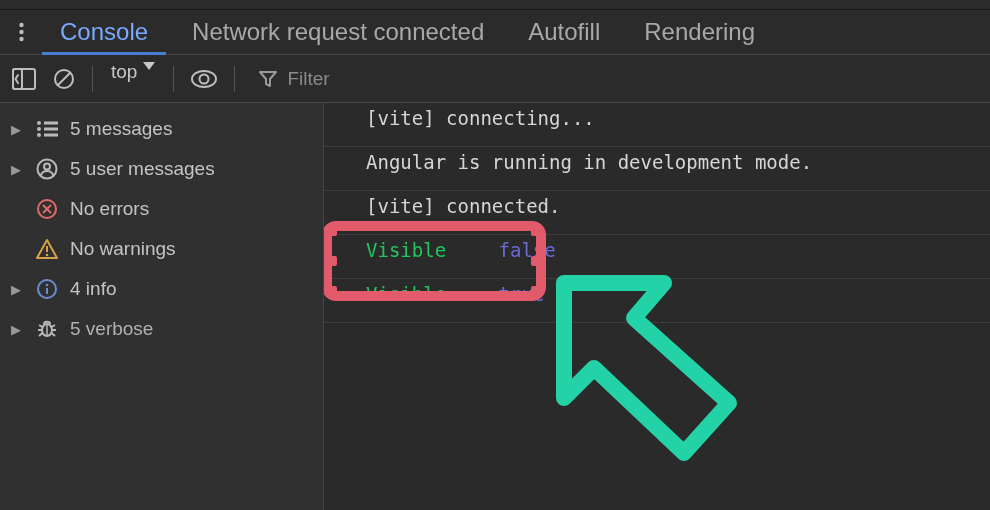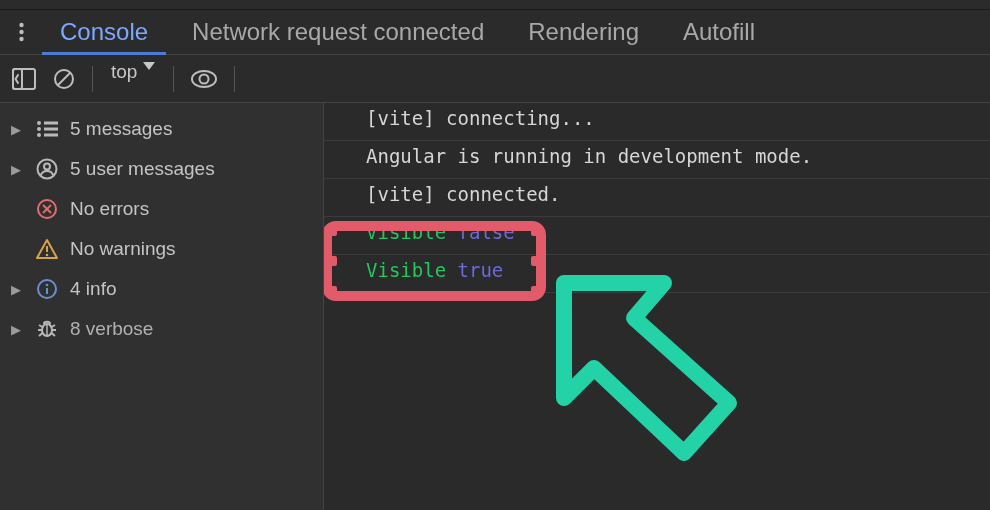--- a/index.html
+++ b/index.html
@@ -155,26 +155,26 @@
     font-family: "Menlo","Consolas","DejaVu Sans Mono",monospace;
     font-size: 19px;
     color: #d6d6d6;
     position: relative;
     overflow: hidden;
   }
   .log-row {
     display: flex;
     align-items: center;
     min-height: 38px;
-    padding: 4px 10px 11px 42px;
+    padding: 4px 10px 17px 42px;
     border-bottom: 1px solid #3b3b3b;
     white-space: pre;
   }
   .log-blue { color: #22c55e; }
-  .log-bool { color: #6a6ad8; }
+  .log-bool { color: #6a6ad8; margin-left: 41px; }
 
   
   .annot-box {
     position: absolute;
     border: 10px solid #e25b6a;
     border-radius: 14px;
     pointer-events: none;
   }
   .annot-box .dot {
     position: absolute;
@@ -201,24 +201,24 @@
         <circle cx="2.5" cy="17" r="2.2" fill="currentColor"></circle>
       </svg>
   </div>
   <div class="tab active">
       <span>Console</span>
     </div>
   <div class="tab">
       <span>Network request connected</span>
     </div>
   <div class="tab">
+      <span>Autofill</span>
+    </div>
+  <div class="tab">
       <span>Rendering</span>
-    </div>
-  <div class="tab">
-      <span>Autofill</span>
     </div>
 </div>
 
 <div class="toolbar">
   <div class="tbtn">
     <svg width="24" height="22" viewBox="0 0 24 22">
         <rect x="1" y="1" width="22" height="20" rx="2" fill="none" stroke="currentColor" stroke-width="2"></rect>
         <rect x="1" y="1" width="9" height="20" rx="2" fill="none" stroke="currentColor" stroke-width="2"></rect>
         <polyline points="6,7 3.5,11 6,15" fill="none" stroke="currentColor" stroke-width="2" stroke-linecap="round" stroke-linejoin="round"></polyline>
       </svg>
@@ -237,20 +237,26 @@
       </svg>
   </div>
   <div class="tsep"></div>
   <div class="tbtn">
     <svg width="28" height="20" viewBox="0 0 28 20">
         <path d="M2 10 C2 5 8 2 14 2 C20 2 26 5 26 10 C26 15 20 18 14 18 C8 18 2 15 2 10 Z" fill="none" stroke="currentColor" stroke-width="2"></path>
         <circle cx="14" cy="10" r="4.5" fill="none" stroke="currentColor" stroke-width="2"></circle>
       </svg>
   </div>
   <div class="tsep"></div>
+  <div class="filter-wrap">
+    <svg width="18" height="18" viewBox="0 0 18 18">
+        <polygon points="1,2 17,2 11,9 11,16 7,14 7,9" fill="none" stroke="#9a9a9a" stroke-width="2" stroke-linejoin="round"></polygon>
+      </svg>
+    <input class="filter-input" placeholder="Filter" style="">
+  </div>
 </div>
 
 <div class="main">
   <div class="sidebar">
 
     <div class="side-row">
       <span class="exp">▶</span>
       <span class="sicon">
         <svg width="22" height="18" viewBox="0 0 22 18">
             <circle cx="3" cy="3" r="2" fill="currentColor"></circle>
@@ -320,21 +326,21 @@
             <path d="M8 6 C8 3 14 3 14 6" fill="none" stroke="currentColor" stroke-width="2"></path>
             <line x1="11" y1="7" x2="11" y2="18" stroke="currentColor" stroke-width="1.5"></line>
             <line x1="2" y1="12" x2="6" y2="12" stroke="currentColor" stroke-width="2"></line>
             <line x1="16" y1="12" x2="20" y2="12" stroke="currentColor" stroke-width="2"></line>
             <line x1="3" y1="7" x2="6.5" y2="9" stroke="currentColor" stroke-width="2"></line>
             <line x1="19" y1="7" x2="15.5" y2="9" stroke="currentColor" stroke-width="2"></line>
             <line x1="3" y1="18" x2="6.5" y2="15" stroke="currentColor" stroke-width="2"></line>
             <line x1="19" y1="18" x2="15.5" y2="15" stroke="currentColor" stroke-width="2"></line>
           </svg>
       </span>
-      <span>8 verbose</span>
+      <span>5 verbose</span>
     </div>
 
   </div>
 
   <div class="logpane">
     <div class="log-row"><span>[vite] connecting...</span></div>
     <div class="log-row"><span>Angular is running in development mode.</span></div>
     <div class="log-row"><span>[vite] connected.</span></div>
     <div class="log-row"><span class="log-blue">Visible </span><span class="log-bool">false</span></div>
     <div class="log-row"><span class="log-blue">Visible </span><span class="log-bool">true</span></div>

